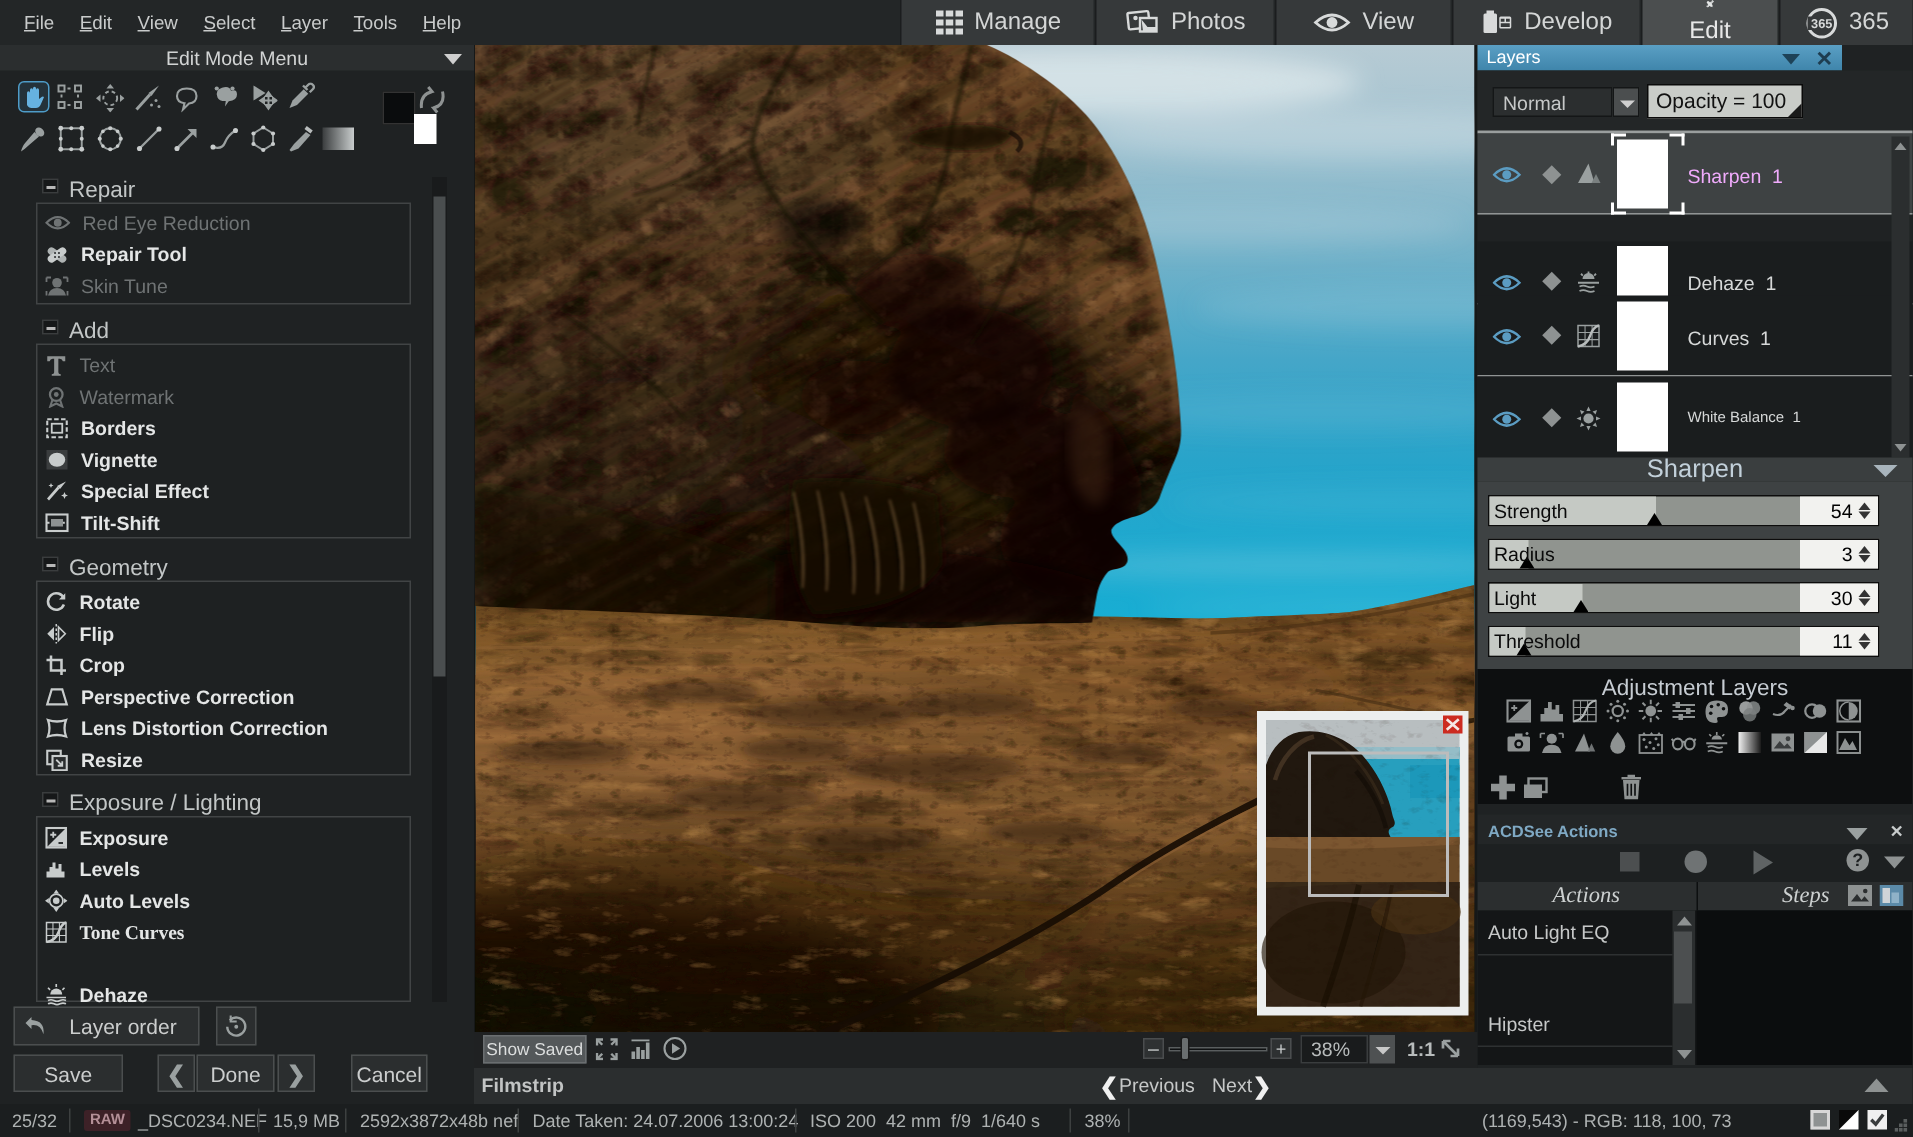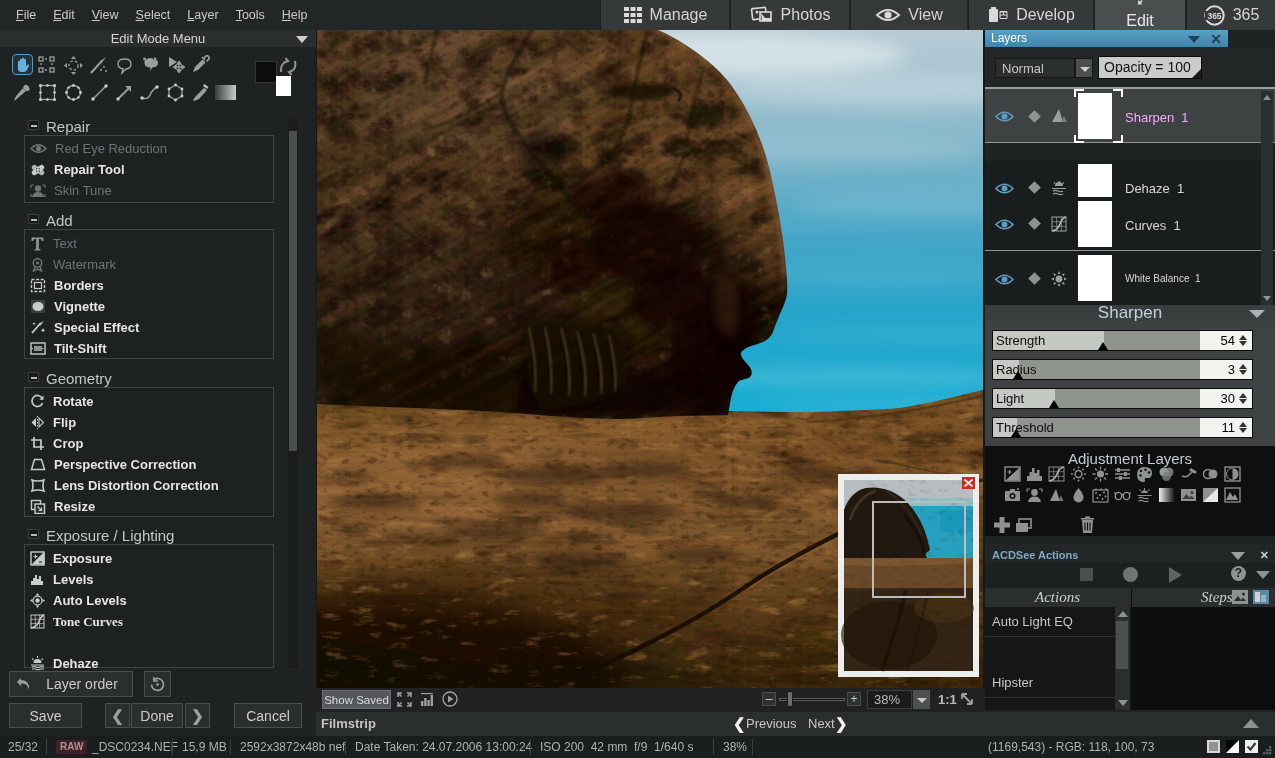--- a/index.html
+++ b/index.html
@@ -395,21 +395,21 @@
       <svg width="17" height="17" viewBox="0 0 17 17">
           <path d="M4.2 4.2 A6 6 0 1 1 2.5 8.5" fill="none" stroke="#9aa0a0" stroke-width="1.6"></path>
           <path d="M4.8 1 v4 h4" fill="none" stroke="#9aa0a0" stroke-width="1.4"></path>
           <circle cx="8.5" cy="8.5" r="1.3" fill="#9aa0a0"></circle>
         </svg>
     </div>
     <div class="btn" style="left:9px;top:673px;width:73px;height:25px;">Save</div>
     <div class="btn" style="left:105px;top:673px;width:25px;height:25px;color:#9aa0a0;font-weight:bold;font-size:15px;">❮</div>
     <div class="btn" style="left:131px;top:673px;width:52px;height:25px;">Done</div>
     <div class="btn" style="left:185px;top:673px;width:25px;height:25px;color:#9aa0a0;font-weight:bold;font-size:15px;">❯</div>
-    <div class="btn" style="left:234px;top:673px;width:68px;height:25px;">Cancel</div>
+    <div class="btn" style="left:234px;top:673px;width:51px;height:25px;">Cancel</div>
   </div>
 </div>
 
 <div id="canvasarea"></div>
 <svg id="photo" style="position:absolute;left:317px;top:30px;" width="666" height="658" viewBox="0 0 666 658">
 <defs>
   <linearGradient id="skyg" x1="0" y1="0" x2="0" y2="1">
     <stop offset="0" stop-color="#b7cbd4"></stop>
     <stop offset="0.13" stop-color="#a6c4d1"></stop>
     <stop offset="0.3" stop-color="#7cb4c9"></stop>
@@ -965,21 +965,21 @@
   </div>
   <div class="abs" style="left:0;top:533px;width:290px;height:25px;background:#1d2021;">
     <div class="abs" style="left:95px;top:5px;width:13px;height:13px;background:#4c4f50;"></div>
     <div class="abs" style="left:138px;top:4px;width:15px;height:15px;border-radius:50%;background:#6f7374;"></div>
     <div class="abs" style="left:184px;top:4px;width:0;height:0;border-top:8px solid transparent;border-bottom:8px solid transparent;border-left:13px solid #5f6364;"></div>
     <div class="abs" style="left:246px;top:3px;width:15px;height:15px;border-radius:50%;background:#8e9292;color:#1d2021;font-size:12px;font-weight:bold;text-align:center;line-height:15px;">?</div>
     <div class="abs" style="left:271px;top:8px;width:0;height:0;border-left:7px solid transparent;border-right:7px solid transparent;border-top:8px solid #8e9292;"></div>
   </div>
   <div class="abs" style="left:0;top:558px;width:290px;height:19px;background:#2b2e2f;font-family:'Liberation Serif',serif;font-style:italic;color:#ccd0d0;font-size:15px;">
     <span class="abs" style="left:50px;top:1px;">Actions</span>
-    <span class="abs" style="left:216px;top:1px;font-style:italic;">Steps</span>
+    <span class="abs" style="left:203px;top:1px;font-style:italic;">Steps</span>
     <svg class="abs" style="left:247px;top:2px;" width="16" height="14" viewBox="0 0 16 14">
         <rect x="0" y="0" width="16" height="14" fill="#8e9292"></rect>
         <path d="M2 11 l4-5 3 4 2-2.5 3 3.5 Z" fill="#2b2e2f"></path>
         <circle cx="11.5" cy="4" r="1.5" fill="#2b2e2f"></circle>
       </svg>
     <svg class="abs" style="left:268px;top:2px;" width="16" height="14" viewBox="0 0 16 14">
         <rect x="0" y="0" width="16" height="14" fill="#5b8aa8"></rect>
         <rect x="2" y="2" width="5" height="10" fill="#cfd4d8"></rect>
         <rect x="8" y="5" width="5" height="7" fill="#8fb2c8"></rect>
       </svg>

